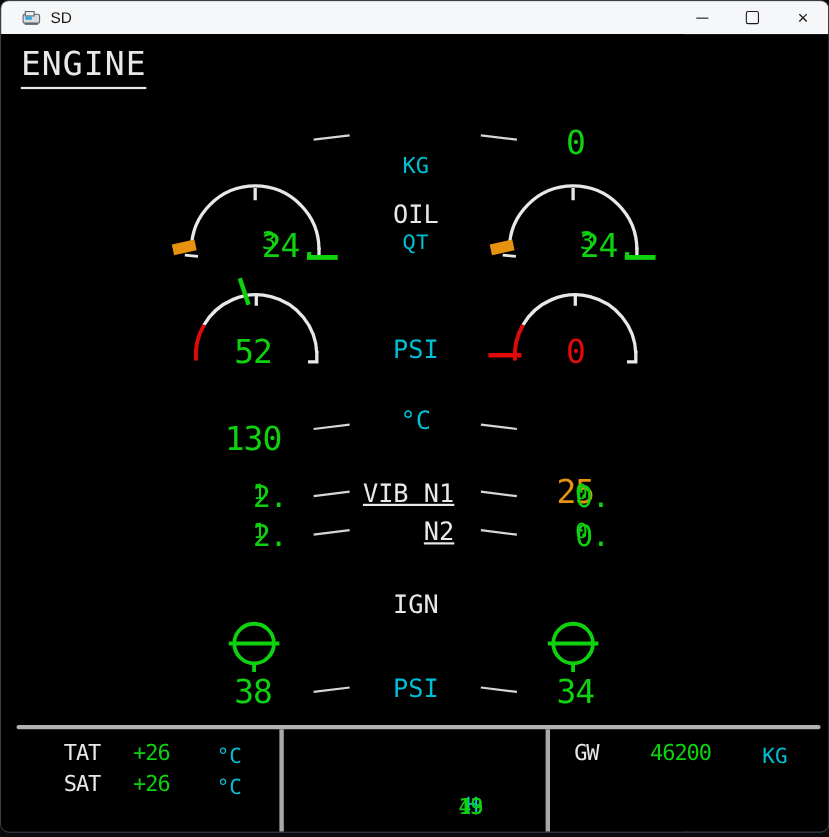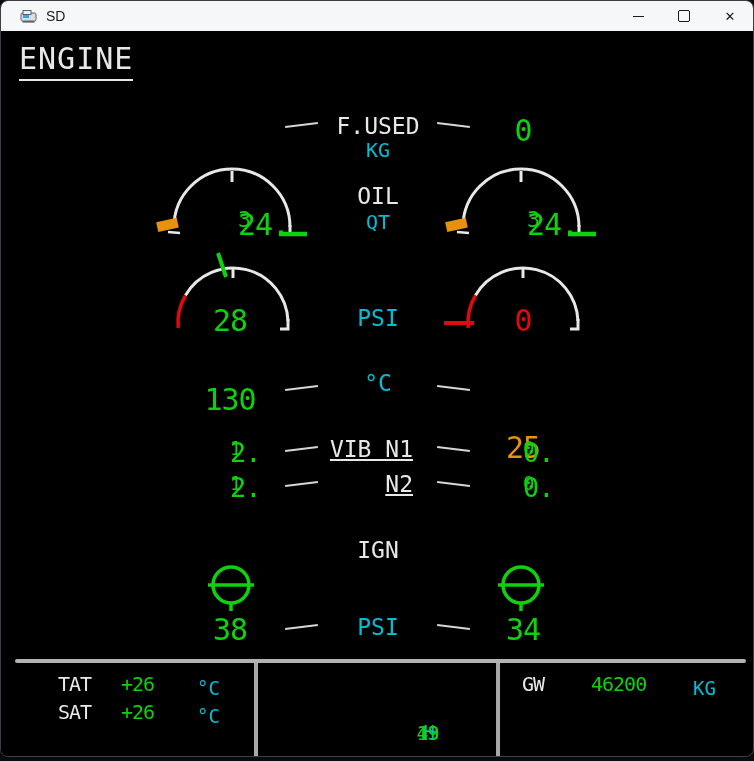--- a/index.html
+++ b/index.html
@@ -65,21 +65,20 @@
         <div class="winbtn">
           <span>✕</span>
         </div>
       </div>
     </div>
 
     <div class="screen">
 
       <div class="pagetitle white">ENGINE</div>
 
-      <div class="lbl white colC" style="top:82px;">F.USED</div>
       <div class="val green colR" style="top:82px;">0</div>
       <div class="dash dashL" style="top:93px;"></div>
       <div class="dash dashR" style="top:93px;"></div>
       <div class="unit cyan colC" style="top:107px;">KG</div>
 
       <svg style="left:160px;top:132px;" width="150" height="82" viewBox="0 0 150 82">
         <path d="M 13 64 A 58 58 0 0 1 129 64" fill="none" stroke="#e8e8e8" stroke-width="3"></path>
         <line x1="71" y1="8" x2="71" y2="19" stroke="#e8e8e8" stroke-width="3"></line>
         <line x1="129" y1="62" x2="129" y2="71" stroke="#e8e8e8" stroke-width="3"></line>
         <line x1="7" y1="69" x2="19" y2="70" stroke="#e8e8e8" stroke-width="2.5"></line>
@@ -89,41 +88,41 @@
       <svg style="left:449px;top:132px;" width="150" height="82" viewBox="0 0 150 82">
         <path d="M 13 64 A 58 58 0 0 1 129 64" fill="none" stroke="#e8e8e8" stroke-width="3"></path>
         <line x1="71" y1="8" x2="71" y2="19" stroke="#e8e8e8" stroke-width="3"></line>
         <line x1="129" y1="62" x2="129" y2="71" stroke="#e8e8e8" stroke-width="3"></line>
         <line x1="7" y1="69" x2="19" y2="70" stroke="#e8e8e8" stroke-width="2.5"></line>
         <rect x="-4" y="57" width="21" height="10" fill="#e6920f" transform="rotate(-12 6 62)"></rect>
         <line x1="118" y1="71" x2="146" y2="71" stroke="#0fd20f" stroke-width="4.5"></line>
       </svg>
 
       <div class="lbl white colC" style="top:152px;">OIL</div>
-      <div class="unit cyan colC" style="top:179px;">QT</div>
+      <div class="unit cyan colC" style="top:179px;font-family:Liberation Mono, monospace;">QT</div>
 
       <div class="val green colOL" style="top:176px;"><span>24.</span><span class="frac">3</span></div>
       <div class="val green colOR" style="top:176px;"><span>24.</span><span class="frac">3</span></div>
 
       <svg style="left:161px;top:220px;" width="150" height="103" viewBox="0 0 150 103">
         <path d="M 23.4 44.5 A 55 55 0 0 1 126 70" fill="none" stroke="#e8e8e8" stroke-width="3"></path>
         <path d="M 23.4 44.5 A 55 55 0 0 0 16.2 76.8" fill="none" stroke="#e00a0a" stroke-width="3.5"></path>
         <line x1="71" y1="17" x2="71" y2="27" stroke="#e8e8e8" stroke-width="3"></line>
         <path d="M 126 68 L 126 78 L 118 78" fill="none" stroke="#e8e8e8" stroke-width="3"></path>
         <line x1="56" y1="2" x2="64" y2="26" stroke="#0fd20f" stroke-width="4"></line>
       </svg>
       <svg style="left:451px;top:220px;" width="150" height="103" viewBox="0 0 150 103">
         <path d="M 23.4 44.5 A 55 55 0 0 1 126 70" fill="none" stroke="#e8e8e8" stroke-width="3"></path>
         <path d="M 23.4 44.5 A 55 55 0 0 0 16.2 76.8" fill="none" stroke="#e00a0a" stroke-width="3.5"></path>
         <line x1="71" y1="17" x2="71" y2="27" stroke="#e8e8e8" stroke-width="3"></line>
         <path d="M 126 68 L 126 78 L 118 78" fill="none" stroke="#e8e8e8" stroke-width="3"></path>
         <line x1="-8" y1="72" x2="22" y2="72" stroke="#e00a0a" stroke-width="4"></line>
       </svg>
 
-      <div class="val green colL" style="top:272px;">28</div>
+      <div class="val green colL" style="top:272px;">52</div>
       <div class="lbl cyan colC" style="top:274px;">PSI</div>
       <div class="val red colR" style="top:272px;">0</div>
 
       <div class="val green colL" style="top:351px;">130</div>
       <div class="lbl cyan colC" style="top:339px;">°C</div>
       <div class="val amber colR" style="top:351px;margin-top:48px;">25</div>
       <div class="dash dashL" style="top:356px;"></div>
       <div class="dash dashR" style="top:356px;"></div>
 
       <div class="vib green colL" style="top:406px;"><span>2.</span><span class="frac">1</span></div>

